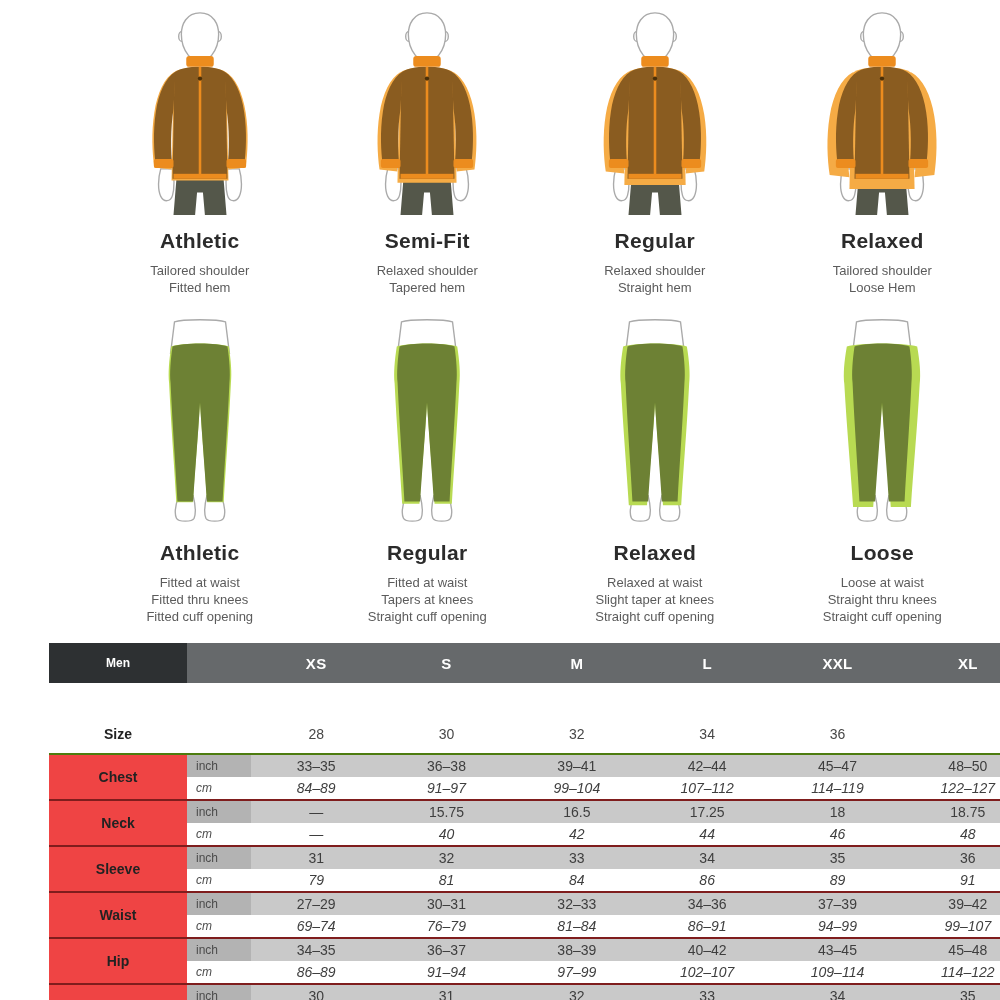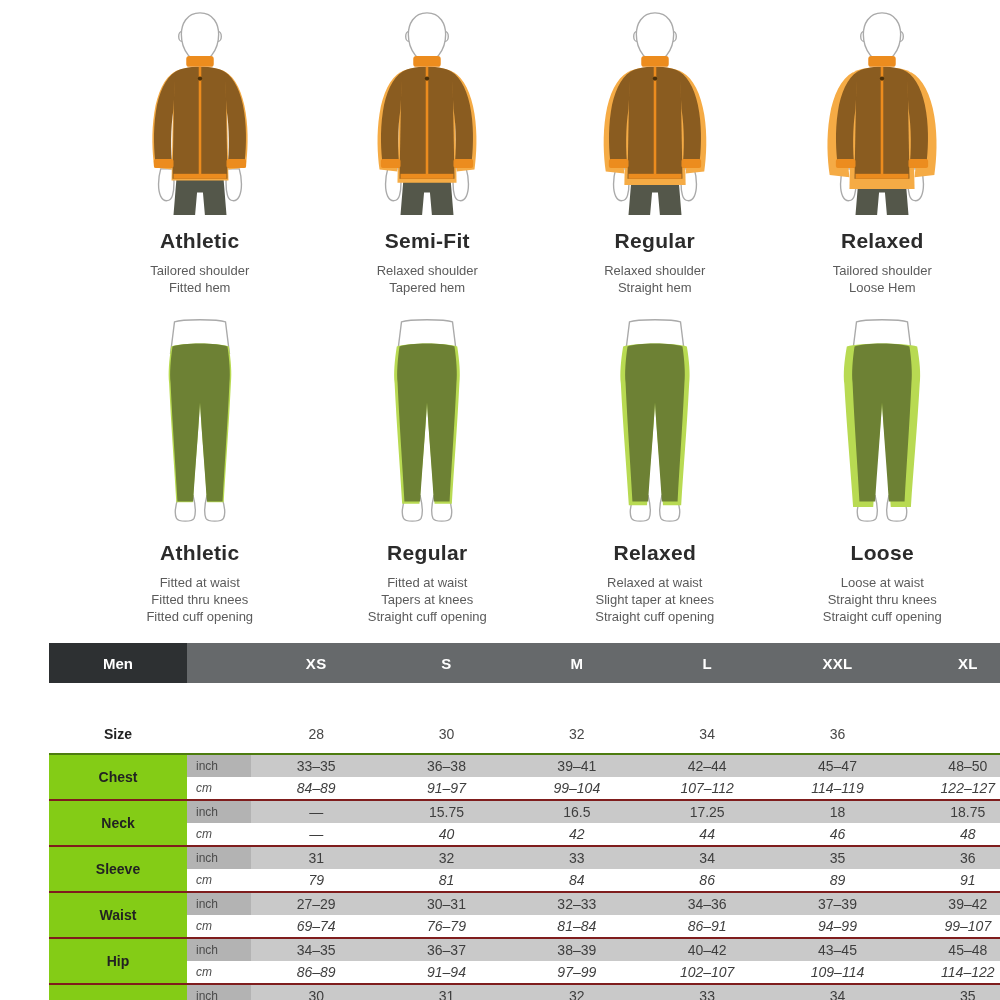--- a/index.html
+++ b/index.html
@@ -12,28 +12,28 @@
   .fit-col{text-align:center;}
   .fig-svg{width:158px;height:211px;display:block;margin:0 auto;}
   .fit-title{font-size:21px;font-weight:600;color:#2b2b2b;margin:12px 0 9px;letter-spacing:.3px;}
   .fit-desc .desc-line{font-size:13px;color:#5b5b5b;line-height:17px;}
 
   
   .size-table{width:984px;margin:18px auto 0;}
   .t-row,.t-group{display:grid;grid-template-columns:138px 64px repeat(6,1fr);}
   .t-cell{display:flex;align-items:center;justify-content:center;}
   .t-head{height:40px;background:#66696b;}
-  .t-head .men{background:#2d3032;color:#ffffff;font-weight:700;font-size:15px;}
+  .t-head .men{background:#2d3032;color:#ffffff;font-weight:700;font-size:12px;}
   .t-head .col-h{color:#ffffff;font-weight:700;font-size:15px;letter-spacing:.3px;}
   .t-size{height:38px;background:#ffffff;border-bottom:2px solid #4d7c0f;margin-top:32px;}
   .t-size .lbl{font-weight:700;font-size:14px;color:#222222;}
   .t-size .val{font-size:14px;color:#474747;}
   .t-group{grid-auto-rows:22px;}
   .t-group + .t-group{border-top:2px solid #7f1d1d;}
-  .t-group .lbl{grid-row:1 / span 2;font-weight:700;font-size:14px;color:#222222;background:#84cc16;}
+  .t-group .lbl{grid-row:1 / span 2;font-weight:700;font-size:14px;color:#222222;background:#ef4444;}
   .t-group .unit{justify-content:flex-start;padding-left:9px;font-size:12px;color:#4c4c4c;}
   .t-group .unit.inch{background:#b3b3b3;}
   .t-group .val{font-size:14px;color:#3e3e3e;}
   .t-group .val.inch{background:#c9c9c9;}
   .t-group .unit.cm,.t-group .val.cm{background:#ffffff;font-style:italic;}
 </style>
 </head>
 <body>
 
 <div class="page">

